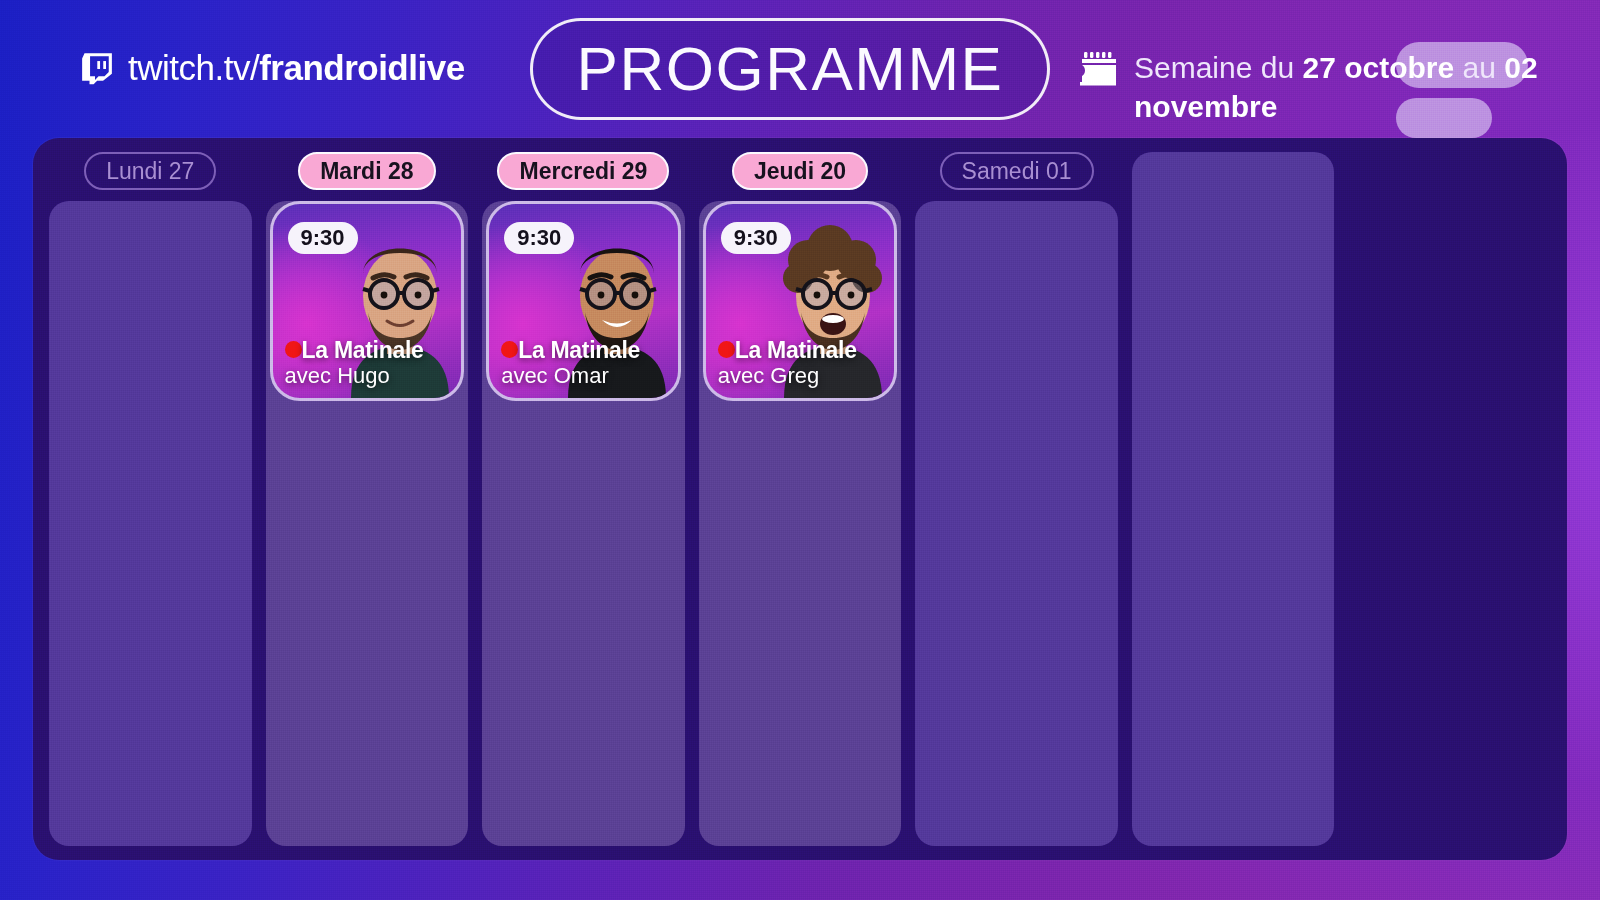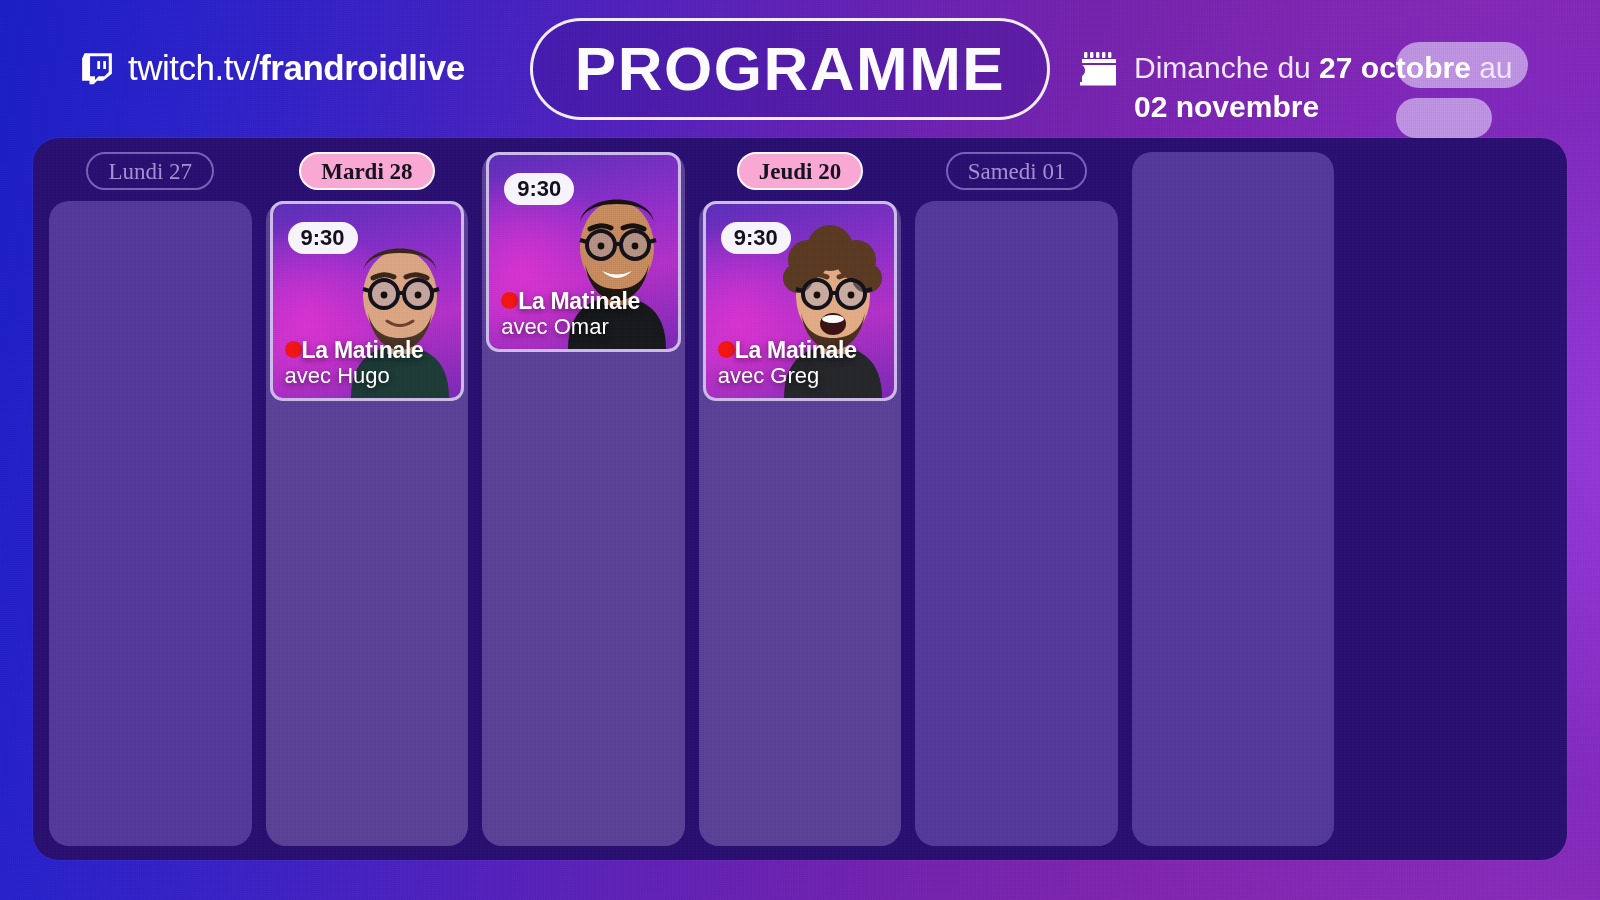--- a/index.html
+++ b/index.html
@@ -76,21 +76,21 @@
     border: 3px solid rgba(255,255,255,0.92);
     border-radius: 52px;
     background: rgba(62,20,150,0.40);
     display: flex;
     align-items: center;
     justify-content: center;
   }
   #title-text {
     color: #fbfaff;
     font-size: 62px;
-    font-weight: 700;
+    font-weight: 400;
     letter-spacing: 1.5px;
     line-height: 1;
     font-family: "Liberation Sans", sans-serif;
   }
 
   
   .blob {
     position: absolute;
     background: rgba(226,211,248,0.62);
     pointer-events: none;
@@ -150,21 +150,20 @@
     padding: 1px 20px;
     border-radius: 19px;
     display: inline-flex;
     align-items: center;
     justify-content: center;
     white-space: nowrap;
     font-size: 23px;
     font-weight: 700;
     line-height: 1;
     margin-bottom: 11px;
-    font-family: Liberation Serif, serif;
   }
   .day-pill.active {
     background: #f9a8d4;
     color: #17121f;
     border: 2px solid #fbf9ff;
   }
   .day-pill.inactive {
     background: transparent;
     color: #a98fd2;
     border: 2px solid #7d5fb8;
@@ -179,21 +178,21 @@
     border-radius: 20px;
   }
   .day-body.dim { background: #54399b; }
 
   
   .card {
     position: absolute;
     left: 4px; top: 0px;
     width: calc(100% - 8px);
     height: 200px;
-    border-radius: 13px;
+    border-radius: 30px;
     border: 3px solid #cdbbe8;
     overflow: hidden;
     background:
       radial-gradient(circle at 18% 62%, #d733cf 0%, rgba(215,51,207,0) 52%),
       linear-gradient(168deg, #5b2fb8 0%, #8d2fc9 34%, #b231c6 62%, #7a2ab4 100%);
   }
   .card-dots {
     position: absolute;
     inset: 0;
     opacity: 0.22;
@@ -288,21 +287,21 @@
       <svg id="calendar-icon" viewBox="0 0 40 36" fill="#ffffff">
         <rect x="6" y="0" width="3.4" height="6" rx="1.2"></rect>
         <rect x="12" y="0" width="3.4" height="6" rx="1.2"></rect>
         <rect x="18" y="0" width="3.4" height="6" rx="1.2"></rect>
         <rect x="24" y="0" width="3.4" height="6" rx="1.2"></rect>
         <rect x="30" y="0" width="3.4" height="6" rx="1.2"></rect>
         <path d="M4 7 H38 V11 H4 Z"></path>
         <path d="M4 13 C4 13 7 14.5 7 18.5 C7 22.5 4 24 4 24 V30 H38 V13 Z"></path>
         <path d="M2 30 H38 V33.5 H2 Z"></path>
       </svg>
-      <div id="date-lines"><span class="lite">Dimanche du </span><span class="bold">27 octobre</span><span class="lite"> au </span><span class="bold">02 novembre</span></div>
+      <div id="date-lines"><span class="lite">Semaine du </span><span class="bold">27 octobre</span><span class="lite"> au </span><span class="bold">02 novembre</span></div>
     </div>
   </div>
 
   <div id="panel">
     <div id="grid">
         <div class="day-col">
           <div class="day-pill inactive">Lundi 27</div>
           <div class="day-body dim"></div>
         </div>
         <div class="day-col">
@@ -338,20 +337,21 @@
                 <div class="caption-row">
                   <span class="live-dot"></span>
                   <span class="show-title">La Matinale</span>
                 </div>
                 <div class="show-host">avec Hugo</div>
               </div>
             </div>
           </div>
         </div>
         <div class="day-col">
+          <div class="day-pill active">Mercredi 29</div>
           <div class="day-body">
             <div class="card">
               <div class="card-dots"></div>
   <svg class="portrait" viewBox="0 0 130 178" preserveAspectRatio="xMidYMax meet">
     <path d="M16 178 C16 140 38 126 65 126 C92 126 114 140 114 178 Z" fill="#17191c"></path>
     <path d="M52 112 h26 v22 h-26 Z" fill="#c68a5f"></path>
     <ellipse cx="65" cy="76" rx="37" ry="46" fill="#c68a5f"></ellipse>
     <path d="M30 86 a9 11 0 1 0 2 -14 Z" fill="#c68a5f"></path>
     <path d="M100 86 a9 11 0 1 1 -2 -14 Z" fill="#c68a5f"></path>
     <path d="M28 54 C28 20 102 20 102 54 C102 44 92 33 65 33 C38 33 28 44 28 54 Z" fill="#171210"></path>

